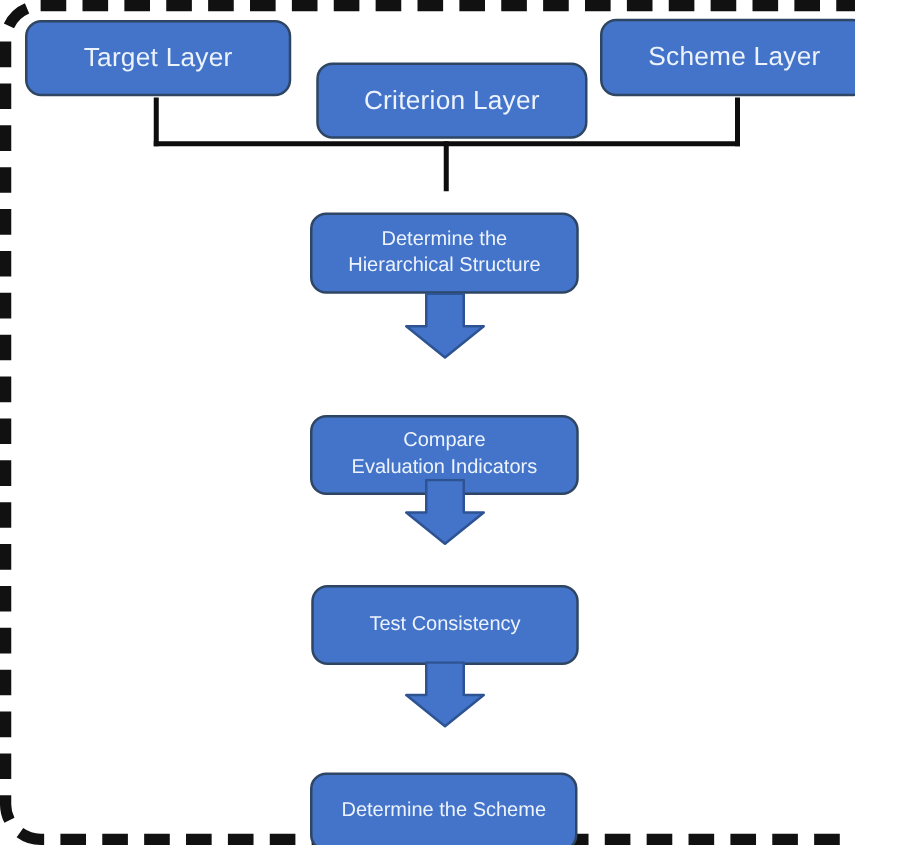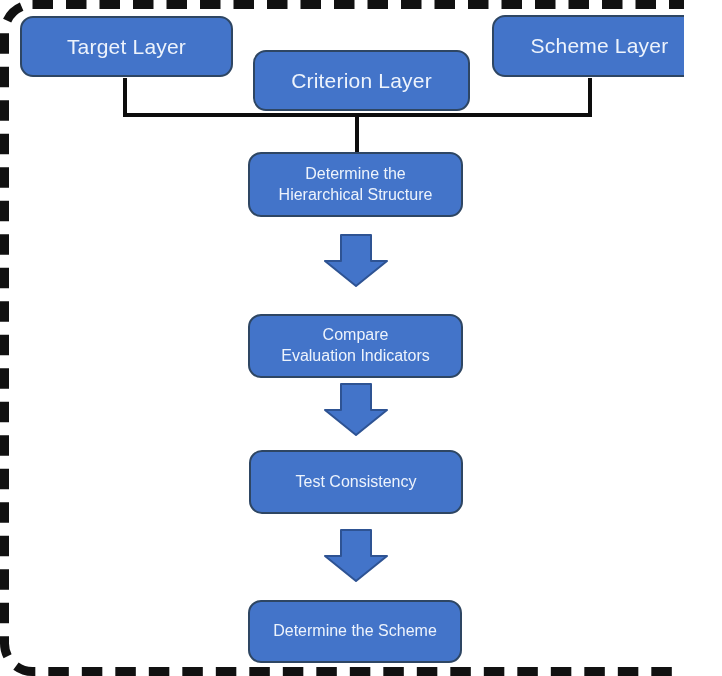--- a/index.html
+++ b/index.html
@@ -31,21 +31,21 @@
     align-items: center;
     justify-content: center;
     text-align: center;
     color: var(--box-text, #EDF3FC);
   }
   .node .label {
     white-space: pre-line;
     line-height: 1.3;
   }
   .top-node { font-size: 21px; letter-spacing: 0.2px; }
-  .step-node { font-size: 16px; }
+  .step-node { font-size: 16px; margin-top: 18px; }
   .conn {
     position: absolute;
     background: var(--connector, #0d0d0d);
   }
   .flow-arrow {
     position: absolute;
     width: 70px;
     height: 54px;
   }
 </style>
@@ -59,21 +59,21 @@
   </svg>
 
   <div class="node top-node" style="left:20px; top:16px; width:213px; height:61px;">
     <span class="label">Target Layer</span>
   </div>
 
   <div class="node top-node" style="left:253px; top:14px; width:217px; height:61px;margin-top:36px;">
     <span class="label">Criterion Layer</span>
   </div>
 
-  <div class="node top-node" style="left:480px; top:15px; width:215px; height:62px;margin-left:12px;">
+  <div class="node top-node" style="left:480px; top:15px; width:215px; height:62px;">
     <span class="label">Scheme Layer</span>
   </div>
 
   <div class="conn" style="left:123px; top:78px; width:4px; height:39px;"></div>
   <div class="conn" style="left:588px; top:78px; width:4px; height:39px;"></div>
   <div class="conn" style="left:123px; top:113px; width:469px; height:4px;"></div>
   <div class="conn" style="left:355px; top:113px; width:4px; height:40px;"></div>
 
   <div class="node step-node" style="left:248px; top:152px; width:215px; height:65px;">
     <span class="label">Determine the

